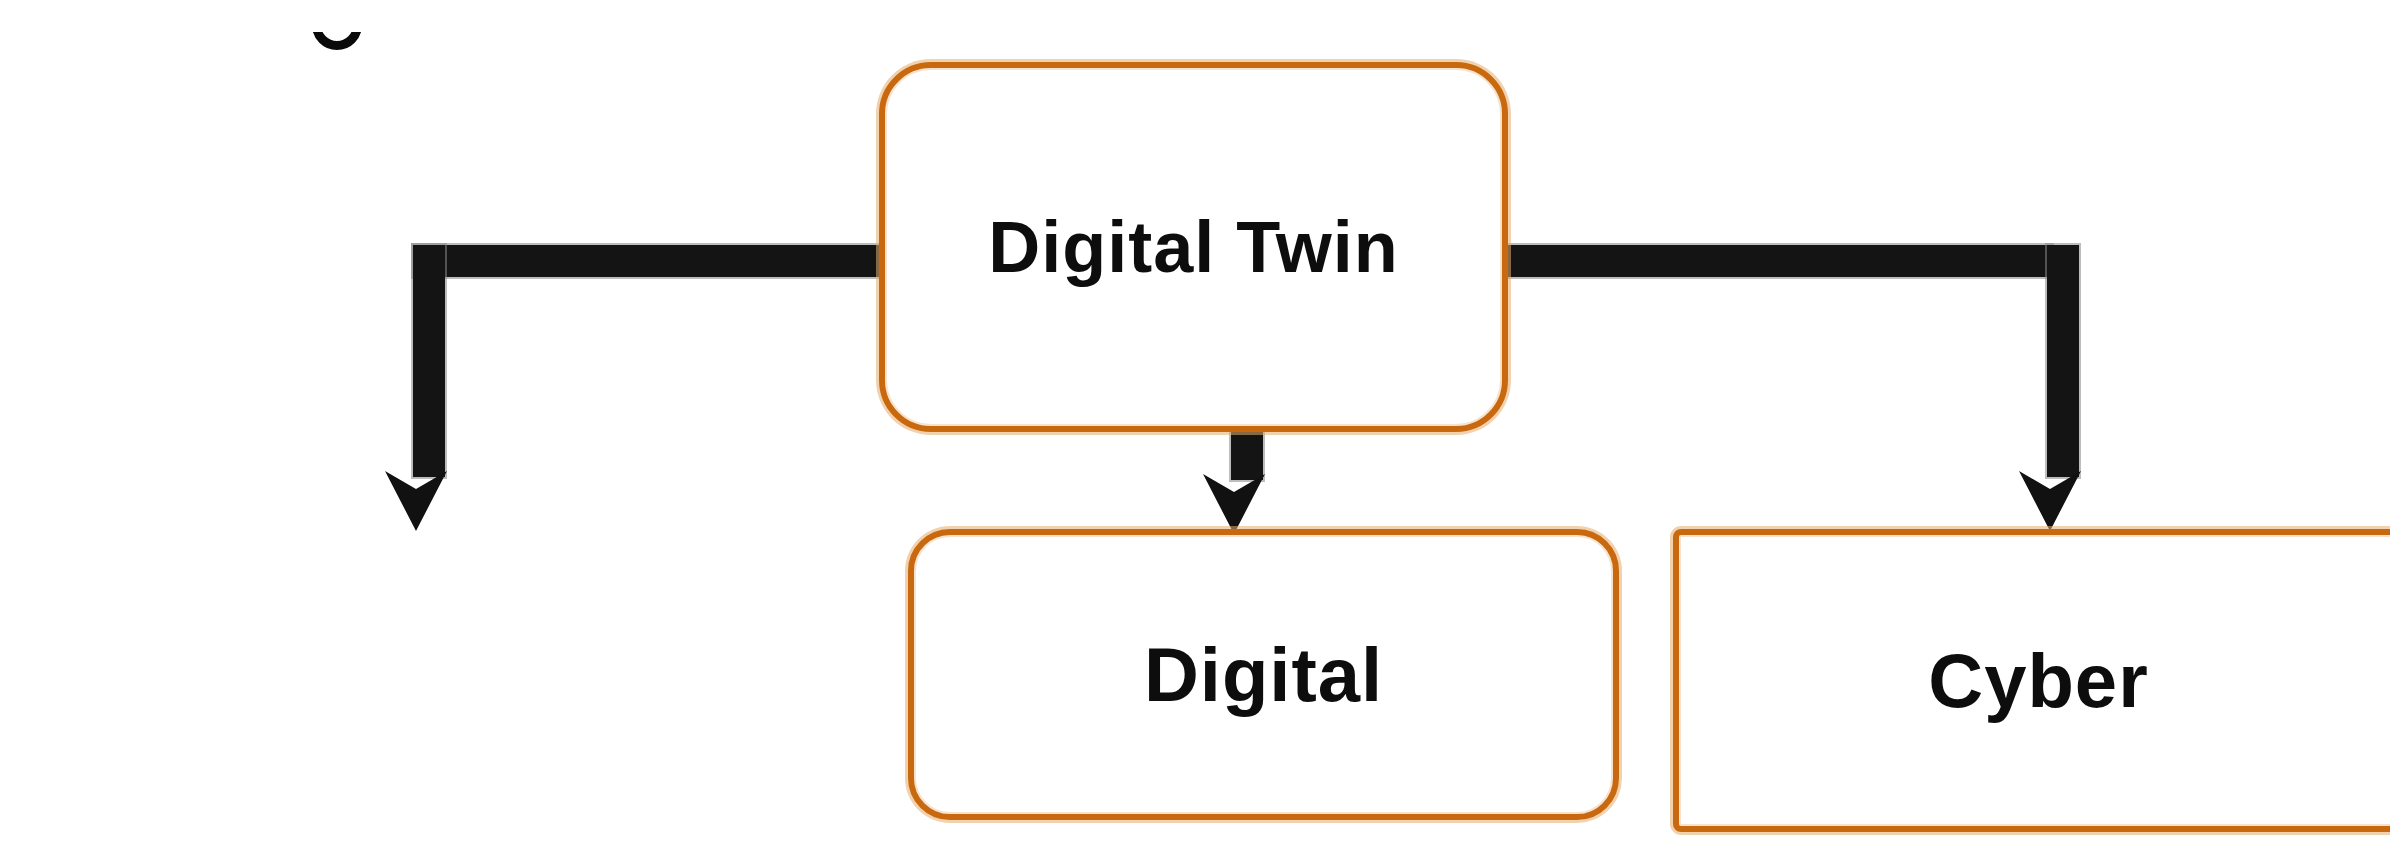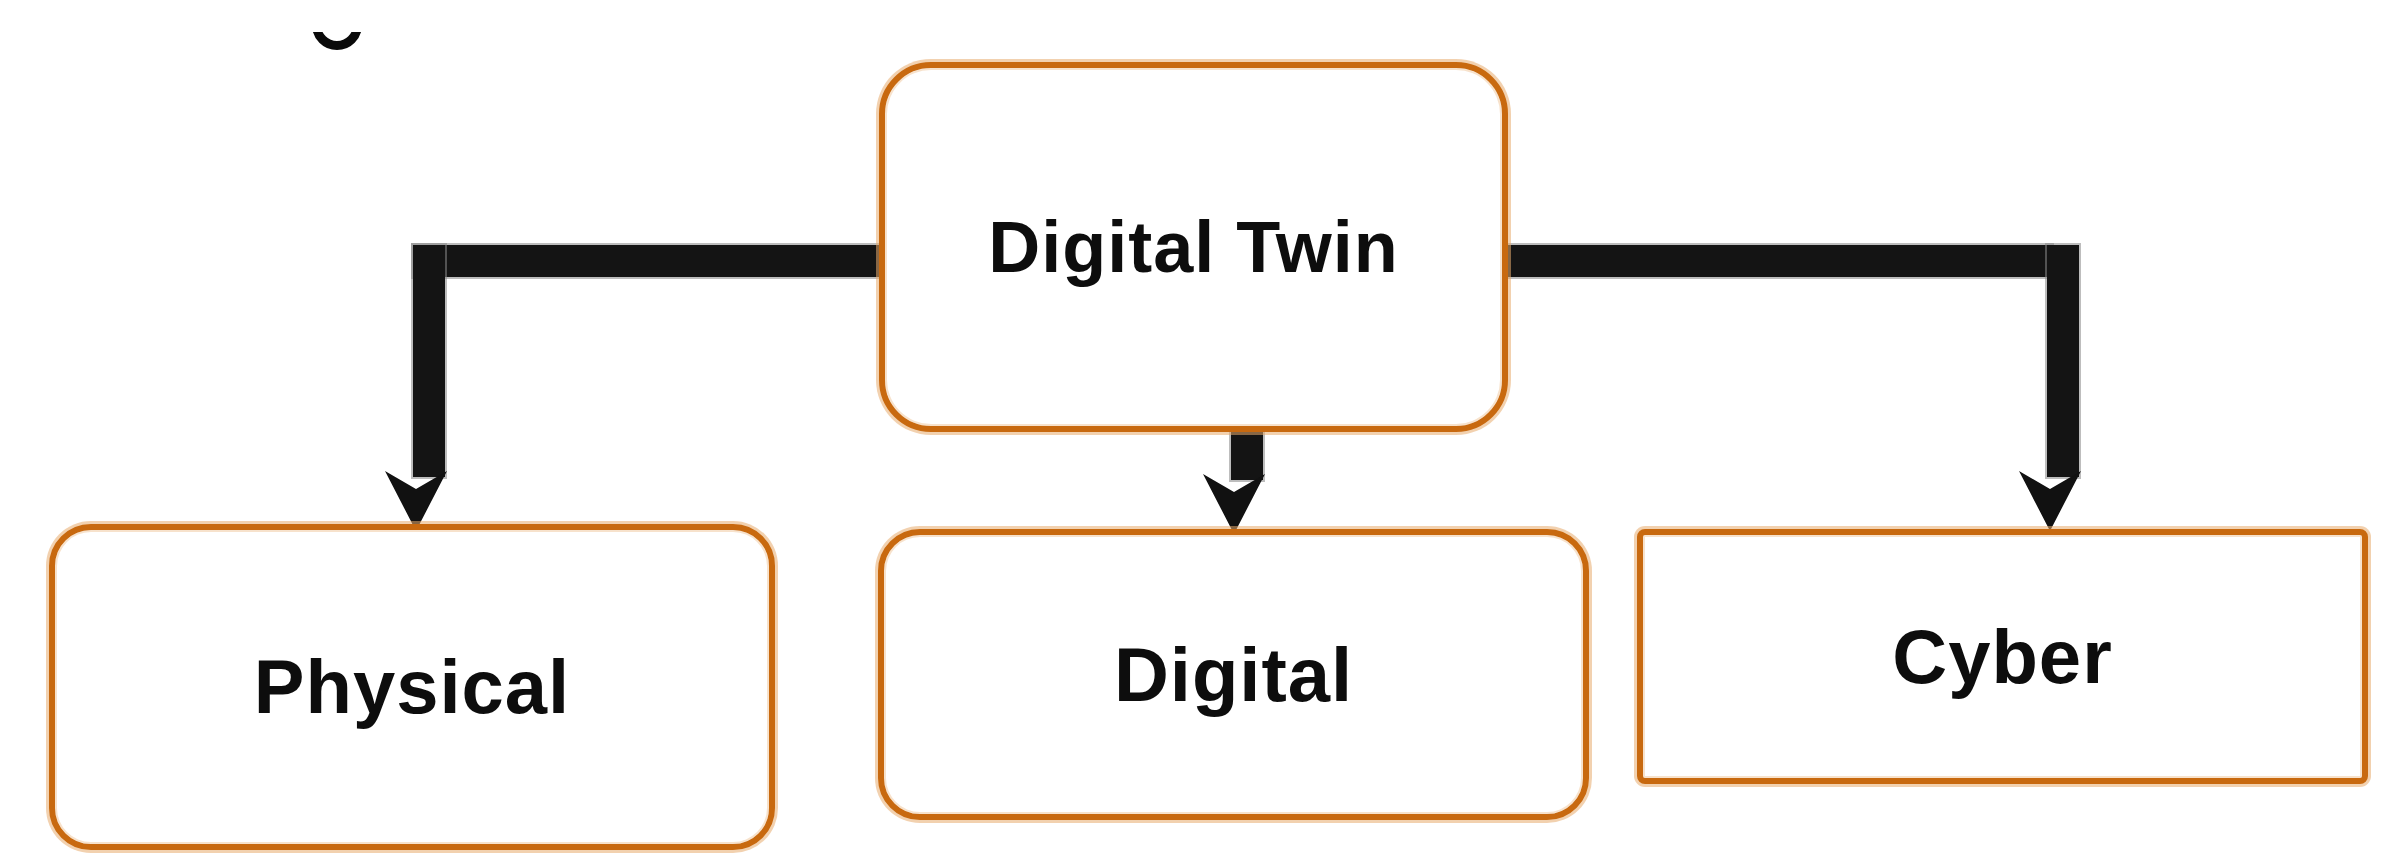--- a/index.html
+++ b/index.html
@@ -27,22 +27,22 @@
   }
   .node-root {
     left: 847px; top: 30px; width: 629px; height: 370px;
     border-radius: 52px;
   }
   .node-root .node-label { font-size: 72px; line-height: 93px; letter-spacing: 1px; }
   .node-child {
     border-radius: 42px;
   }
   .node-physical { left: 17px;   top: 492px; width: 726px; height: 326px; }
-  .node-digital  { left: 846px;  top: 497px; width: 711px; height: 291px; }
-  .node-cyber    { left: 1605px; top: 497px; width: 731px; height: 255px; border-radius: 8px; }
+  .node-digital  { left: 876px;  top: 497px; width: 711px; height: 291px; }
+  .node-cyber    { left: 1641px; top: 497px; width: 731px; height: 303px; border-radius: 8px; }
   .node-child .node-label { font-size: 76px; line-height: 84px; letter-spacing: 1px; }
 
   .h-line, .v-line {
     position: absolute;
     background: #141414;
     box-shadow: 0 0 0 2px rgba(134, 134, 134, 0.55);
   }
   .line-left-h   { left: 381px;  top: 213px; width: 466px; height: 5px; }
   .line-left-v   { left: 381px;  top: 213px; width: 5px;  height: 232px; }
   .line-right-h  { left: 1474px; top: 213px; width: 546px; height: 5px; }
@@ -86,23 +86,20 @@
   <div class="v-line line-mid-v"></div>
 
   <div class="arrowhead arrow-physical"></div>
   <div class="arrowhead arrow-digital"></div>
   <div class="arrowhead arrow-cyber"></div>
 
   <div class="node node-root">
     <span class="node-label">Digital Twin</span>
   </div>
 
-  <div class="node node-child node-physical">
-    <span class="node-label">Physical</span>
-  </div>
 
   <div class="node node-child node-digital">
     <span class="node-label">Digital</span>
   </div>
 
   <div class="node node-child node-cyber">
     <span class="node-label">Cyber</span>
   </div>
 
 </div>

